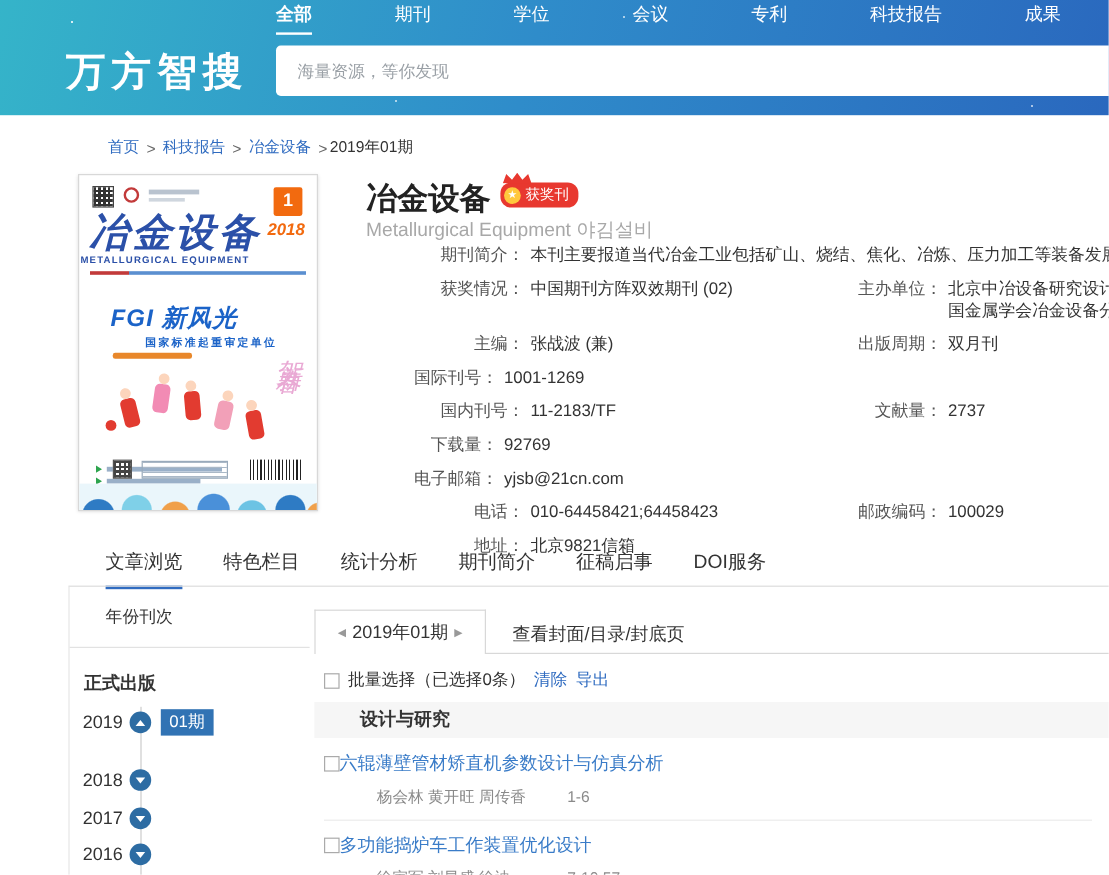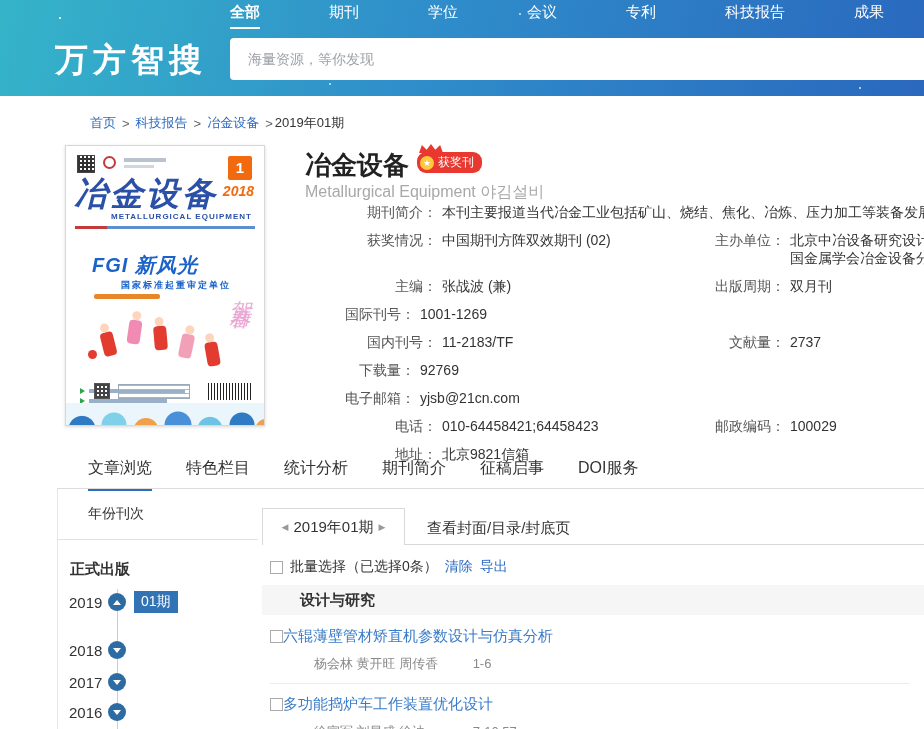--- a/index.html
+++ b/index.html
@@ -37,21 +37,21 @@
     background-image:repeating-linear-gradient(0deg,#333 0 2px,transparent 2px 4px),
                      repeating-linear-gradient(90deg,#333 0 2px,transparent 2px 4px); }
   .clogo { position:absolute; left:37px; top:10px; width:13px; height:13px; border-radius:50%; border:2px solid #c23a3a; background:#fff; }
   .clogo2 { position:absolute; left:58px; top:12px; width:42px; height:4px; background:#b9c3cf; }
   .clogo2b { position:absolute; left:58px; top:19px; width:30px; height:3px; background:#cfd6de; }
   .issue-box { position:absolute; right:12px; top:10px; width:24px; height:24px; background:#f26a0f; color:#fff;
     font-weight:bold; font-size:15px; text-align:center; line-height:24px; border-radius:2px; }
   .issue-year { position:absolute; right:10px; top:37px; color:#f26a0f; font-weight:bold; font-size:14px; font-style:italic; }
   .cover-title { position:absolute; left:8px; top:26px; font-family:"Liberation Serif","DejaVu Serif",serif;
     font-style:italic; font-weight:bold; font-size:33px; color:#2b50a8; letter-spacing:3px; white-space:nowrap; }
-  .cover-eng { position:absolute; left:21px; top:66px; font-size:8px; font-weight:bold; color:#2b50a8; letter-spacing:1px; white-space:nowrap;padding-left:24px; }
+  .cover-eng { position:absolute; left:1px; top:66px; font-size:8px; font-weight:bold; color:#2b50a8; letter-spacing:1px; white-space:nowrap; }
   .cover-strip { position:absolute; left:9px; top:80px; width:180px; height:3px;
     background:linear-gradient(90deg,#c23a3a 0 18%,#5b8fd0 18%); }
   .cover-brand { position:absolute; left:26px; top:106px; font-size:20px; font-weight:bold; font-style:italic;
     color:#1b63c8; letter-spacing:1px; white-space:nowrap; }
   .cover-brand-sub { position:absolute; left:27px; top:133px; font-size:9px; font-weight:bold; color:#1b63c8; letter-spacing:2px; white-space:nowrap;padding-left:28px; }
   .cover-url { position:absolute; left:28px; top:148px; width:66px; height:5px; background:#e8872a; border-radius:2px; }
   .greeting { position:absolute; right:10px; top:138px; writing-mode:vertical-rl; font-size:21px; color:#e9a9d4;
     font-family:"Liberation Serif","DejaVu Serif",serif; font-style:italic; letter-spacing:4px; }
   .kids { position:absolute; left:0; top:160px; width:200px; height:78px; }
   .kid { position:absolute; width:13px; height:24px; border-radius:4px; }

